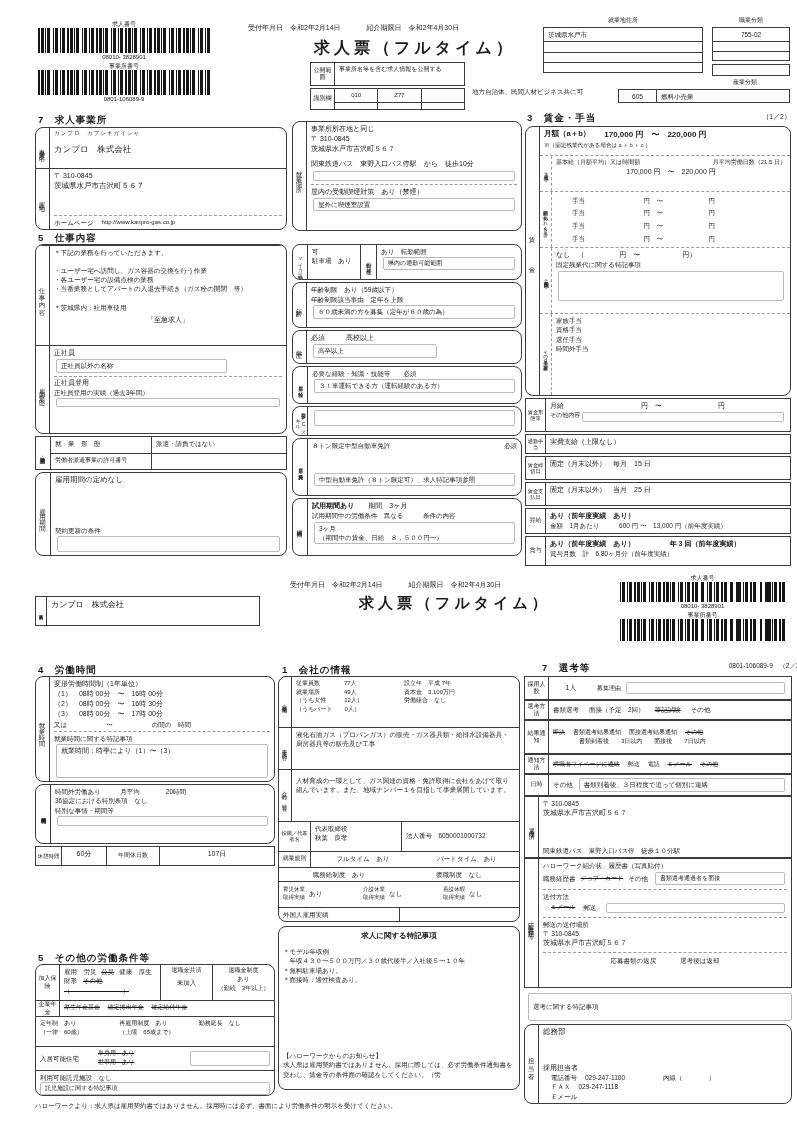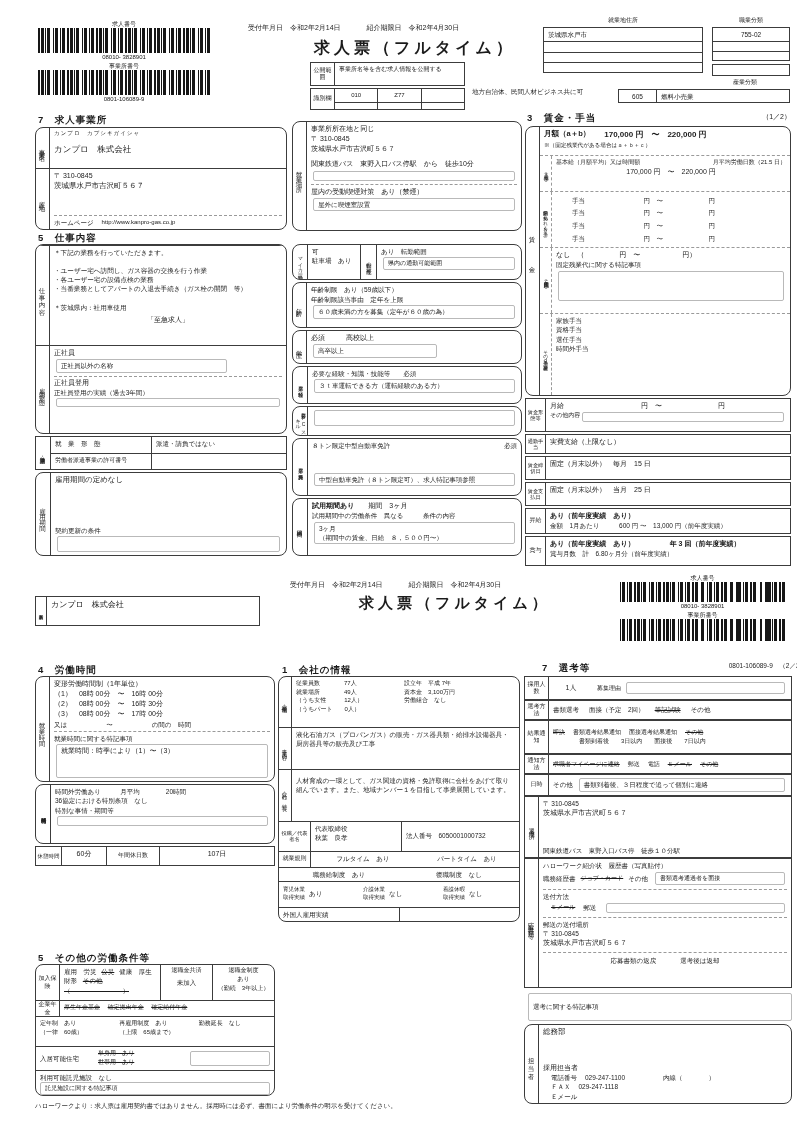--- a/index.html
+++ b/index.html
@@ -479,20 +479,30 @@
         <span class="t5 pl">看護休暇
 取得実績</span>
         <span class="t65">なし</span>
       </div>
     </div>
     <div class="row bt" style="flex:1">
       <div class="c t65">外国人雇用実績</div>
       <div class="c bl"></div>
     </div>
   </div>
+  <div class="abs box col" style="left:278px;top:354px;width:242px;height:164px">
+    <div class="t75 b ctr" style="padding-top:4px">求人に関する特記事項</div>
+    <div class="c t65 pl" style="margin-top:4px;flex:none">＊モデル年収例
+　年収４３０〜５００万円／３０歳代後半／入社後５〜１０年
+＊無料駐車場あり。
+＊面接時：適性検査あり。</div>
+    <div class="gap"></div>
+    <div class="c t65 pl" style="flex:none;padding-bottom:10px">【ハローワークからのお知らせ】
+求人票は雇用契約書ではありません。採用に際しては、必ず労働条件通知書を交わし、賃金等の条件面の確認をしてください。（労</div>
+  </div>
 
   <div class="abs row" style="left:542px;top:90px;width:264px;align-items:flex-start">
     <span class="sect">7　選考等</span>
       <span class="gap"></span>
     <span class="t65">0801-106089-9　（2／2）</span>
   </div>
   <div class="abs box sq row" style="left:524px;top:104px;width:268px;height:24px">
     <div class="lbl2" style="width:24px">採用人数</div>
     <div class="c t7 ctr" style="flex:none;width:44px;padding-top:6px">1人</div>
     <div class="c row" style="align-items:center;gap:3px">

